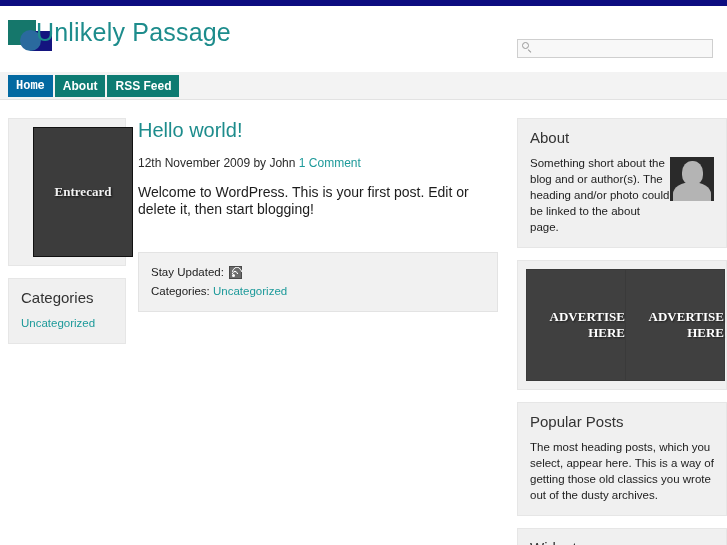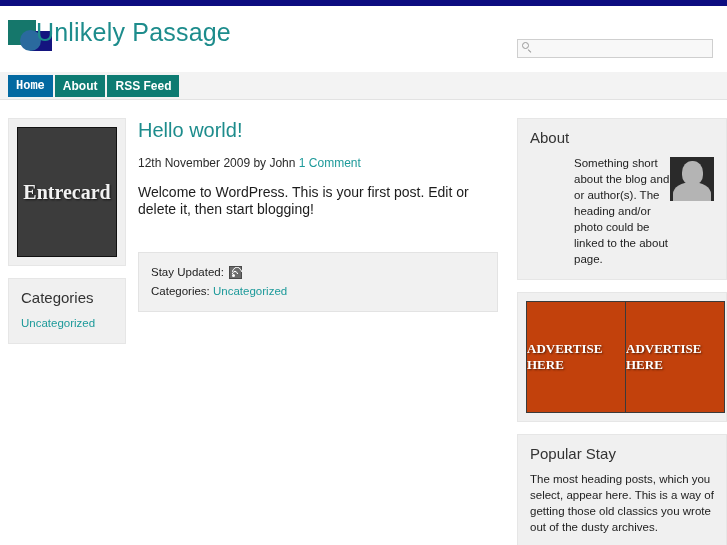--- a/index.html
+++ b/index.html
@@ -115,22 +115,23 @@
 
   
   .entrecard-widget { padding: 8px; }
   .entrecard {
     width: 100px; height: 130px;
     background: #3c3c3c;
     border: 1px solid #111;
     display: flex; align-items: center; justify-content: center;
     color: #f2f2f2;
     font-family: "Liberation Serif", serif;
-    font-size: 20px; font-weight: bold;
+    font-size: 13px; font-weight: bold;
     text-shadow: 1px 1px 2px rgba(0,0,0,.7);
+    margin-left: 16px;
   }
 
   .cat-link, .link-teal {
     color: #1d9a9a; text-decoration: none; font-size: 11.5px;
   }
 
   
   .post-title {
     font-size: 20px; color: #1d8c8c; font-weight: normal;
     margin: 0 0 14px 0; line-height: 24px;
@@ -164,21 +165,21 @@
     position: absolute; left: 1.5px; bottom: 1.5px;
     border: 1.6px solid #fff;
     border-right-color: transparent; border-bottom-color: transparent;
     border-radius: 50%;
     transform: rotate(45deg);
   }
   .rss-icon .arc1 { width: 6px; height: 6px; }
   .rss-icon .arc2 { width: 10px; height: 10px; }
 
   
-  .about-row { display: flex; gap: 0; margin-left: 44px; }
+  .about-row { display: flex; gap: 0; }
   .about-text { flex: 1; font-size: 11.5px; line-height: 16px; color:#1c1c1c; }
   .avatar {
     width: 44px; height: 44px; flex: 0 0 44px;
     background: #2a2a2a; position: relative; overflow: hidden;
     margin-top: 2px;
   }
   .avatar .head {
     position: absolute; left: 50%; top: 4px; width: 21px; height: 24px;
     margin-left: -10.5px; background: #b4b4b4;
     border-radius: 48% 48% 42% 42%;
@@ -186,23 +187,23 @@
   .avatar .shoulders {
     position: absolute; left: 50%; top: 25px; width: 38px; height: 24px;
     margin-left: -19px; background: #b4b4b4;
     border-radius: 50% 50% 0 0;
   }
 
   .ads-widget { padding: 8px; overflow: hidden; }
   .ads-row { display: flex; gap: 0; }
   .ad-box {
     width: 100px; height: 112px; flex: 0 0 100px;
-    background: #c2410c;
+    background: #404040;
     border: 1px solid #3a3a3a;
-    display: flex; align-items: center; justify-content: center; text-align: left;
+    display: flex; align-items: center; justify-content: center; text-align: right;
     color: #ffffff;
     font-family: "Liberation Serif", serif;
     font-size: 13px; font-weight: bold; line-height: 16px;
     text-shadow: 1px 1px 2px rgba(0,0,0,.55);
   }
   .ad-box + .ad-box { margin-left: -1px; }
 </style>
 </head>
 <body>
 
@@ -286,21 +287,21 @@
     </div>
 
     <div class="widget ads-widget">
       <div class="ads-row">
         <div class="ad-box">ADVERTISE HERE</div>
         <div class="ad-box">ADVERTISE HERE</div>
       </div>
     </div>
 
     <div class="widget">
-      <div class="widget-title">Popular Stay</div>
+      <div class="widget-title">Popular Posts</div>
       <div class="widget-body">The most heading posts, which you select, appear here. This is a way of getting those old classics you wrote out of the dusty archives.</div>
     </div>
 
     <div class="widget">
       <div class="widget-title">Widgets</div>
     </div>
 
   </div>
 
 </div>

